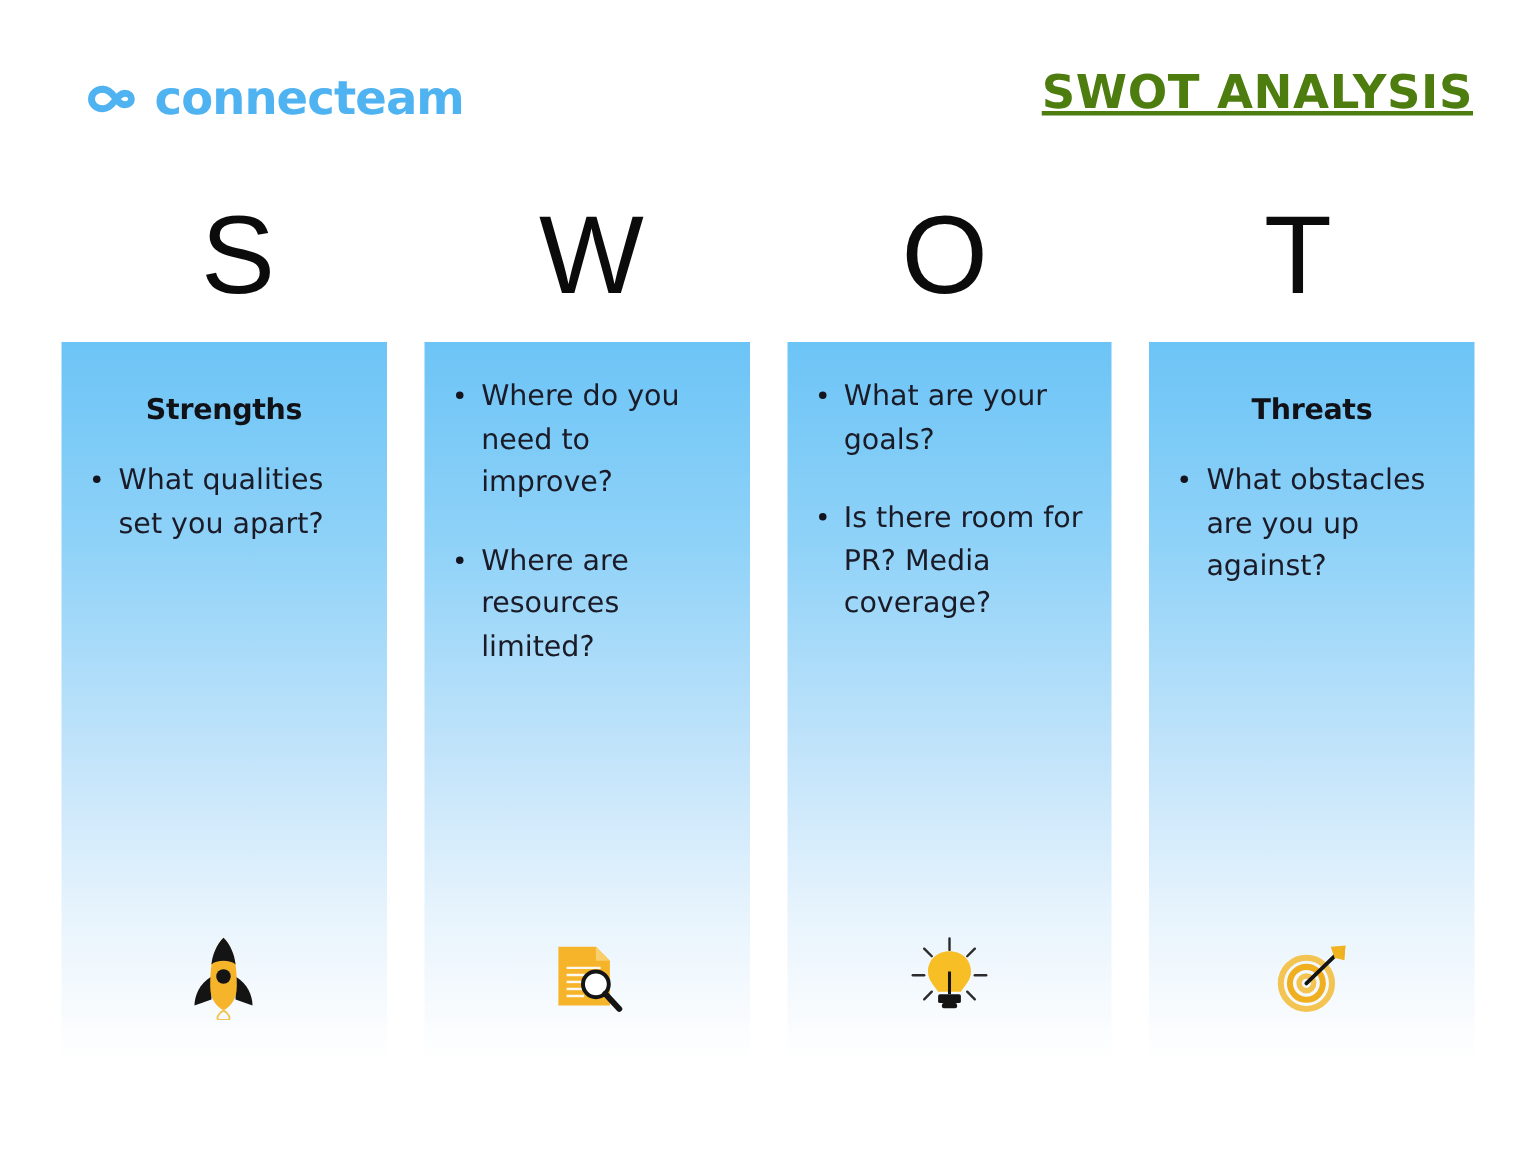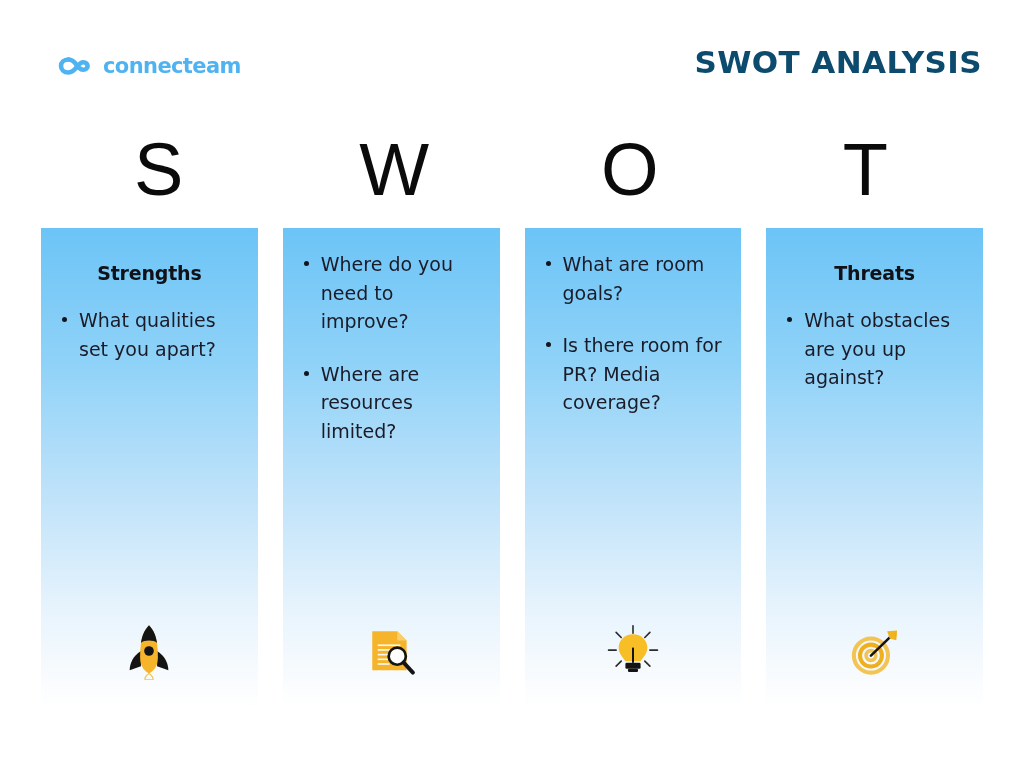--- a/index.html
+++ b/index.html
@@ -32,36 +32,37 @@
     height: 44px;
   }
   .logo-mark {
     display: block;
     width: 44px;
     height: 30px;
     margin-right: 1px;
   }
   .logo-text {
     font-family: "DejaVu Sans", "Liberation Sans", sans-serif;
-    font-size: 21px;
+    font-size: 31px;
     font-weight: bold;
     color: #4FB3F2;
     letter-spacing: -0.6px;
     line-height: 1;
   }
   .doc-title {
     position: absolute;
     right: 42px;
     top: 47px;
     font-size: 31px;
     font-weight: bold;
-    color: #0c4a6e;
+    color: #4d7c0f;
     letter-spacing: 0.4px;
     line-height: 1;
     white-space: nowrap;
+    text-decoration: underline;
   }
 
   
   .letters-row {
     position: absolute;
     top: 128px;
     left: 41px;
     width: 942px;
     height: 84px;
     display: flex;
@@ -218,21 +219,21 @@
         </g>
 
         <circle cx="40" cy="36" r="11" fill="#FFFFFF" stroke="#141414" stroke-width="3.4"></circle>
         <line x1="48" y1="44" x2="60" y2="57" stroke="#141414" stroke-width="5" stroke-linecap="round"></line>
       </svg>
     </div>
   </div>
 
   <div class="col">
     <ul class="bullets">
-      <li>What are room goals?</li>
+      <li>What are your goals?</li>
       <li>Is there room for PR? Media coverage?</li>
     </ul>
     <div class="col-icon">
       <svg viewBox="0 0 64 64" width="54" height="54" aria-hidden="true">
 
         <g stroke="#2b2b2b" stroke-width="1.9" stroke-linecap="round">
           <line x1="32" y1="2" x2="32" y2="11"></line>
           <line x1="12" y1="10" x2="18" y2="16"></line>
           <line x1="52" y1="10" x2="46" y2="16"></line>
           <line x1="3" y1="31" x2="12" y2="31"></line>

